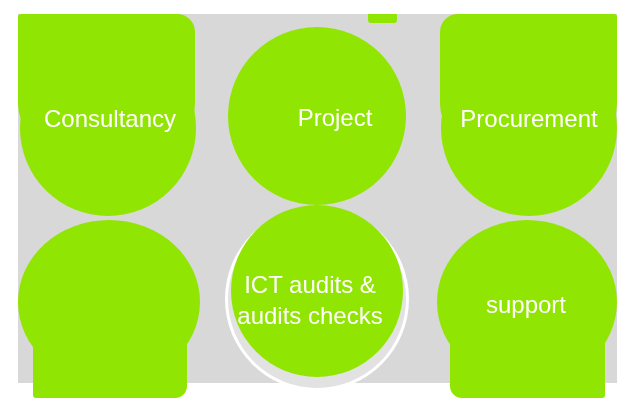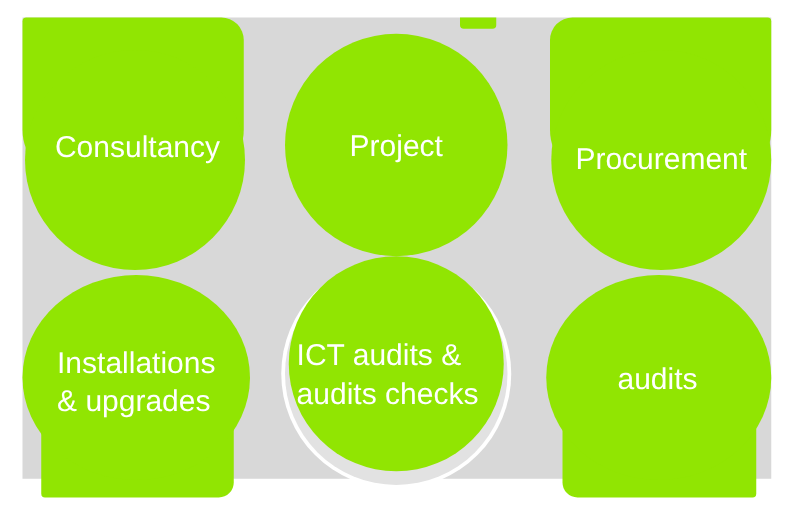--- a/index.html
+++ b/index.html
@@ -55,27 +55,28 @@
   .b-br-tab{left:450px;top:255px;width:155px;height:143px;border-radius:40px 40px 3px 12px;}
   .b-br-circle{left:437px;top:220px;width:180px;height:164px;}
   
   .label{
     z-index:5;
     transform:translate(-50%,-50%);
     color:#ffffff;
     font-size:24px;
     line-height:31px;
     font-weight:300;
+    text-align:center;
     white-space:nowrap;
     letter-spacing:0px;
   }
   .label span{display:block;}
   .lab-tl{left:110px;top:118px;}
-  .lab-tm{left:317px;top:117px;}
-  .lab-tr{left:529px;top:128px;}
+  .lab-tm{left:335px;top:117px;}
+  .lab-tr{left:529px;top:118px;}
   .lab-bl{left:109px;top:306px;}
   .lab-bm{left:310px;top:300px;}
   .lab-br{left:526px;top:304px;}
 </style>
 </head>
 <body>
 
 <div id="stage">
 
   <div class="abs backdrop"></div>
@@ -94,32 +95,28 @@
   </div>
 
   <div class="abs green tab b-tr-tab"></div>
   <div class="abs green circle b-tr-circle"></div>
   <div class="abs label lab-tr">
     <span>Procurement</span>
   </div>
 
   <div class="abs green tab b-bl-tab"></div>
   <div class="abs green circle b-bl-circle"></div>
-  <div class="abs label lab-bl">
-    <span>Installations</span>
-    <span>&amp; upgrades</span>
-  </div>
 
   <div class="abs ict-ring"></div>
   <div class="abs ict-halo"></div>
   <div class="abs green circle b-bm-circle"></div>
   <div class="abs label lab-bm">
     <span>ICT audits &amp;</span>
     <span>audits checks</span>
   </div>
 
   <div class="abs green tab b-br-tab"></div>
   <div class="abs green circle b-br-circle"></div>
   <div class="abs label lab-br">
-    <span>audits</span>
+    <span>support</span>
   </div>
 
 </div>
 
 </body></html>

